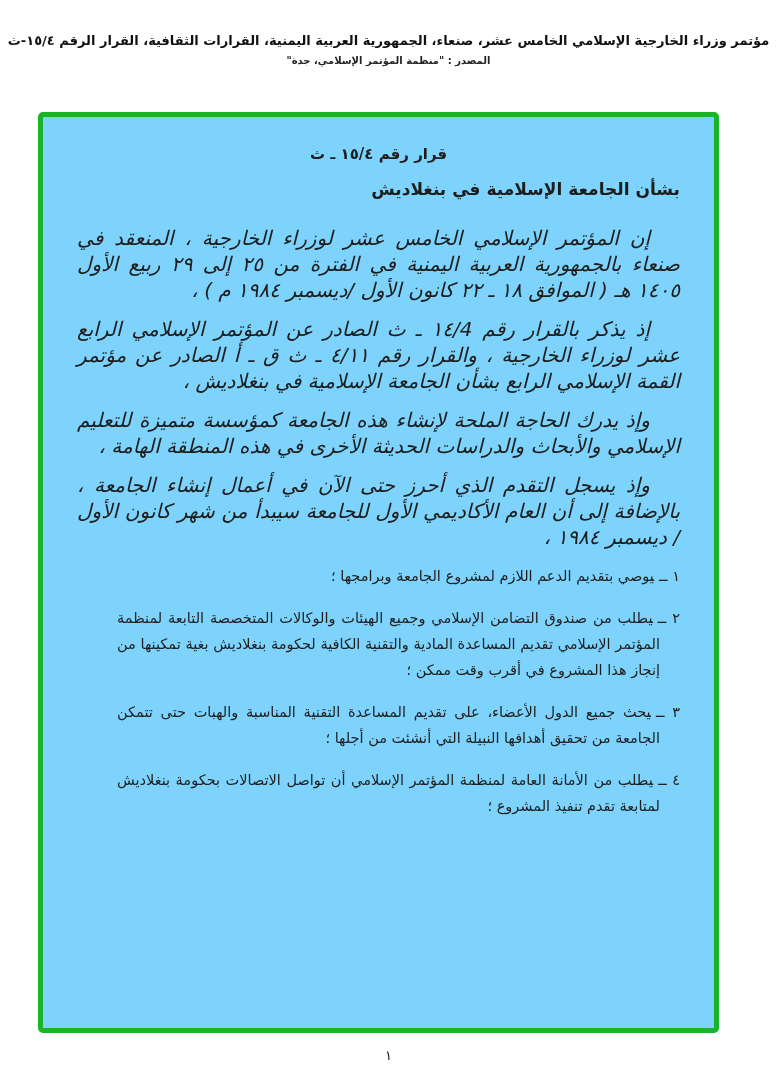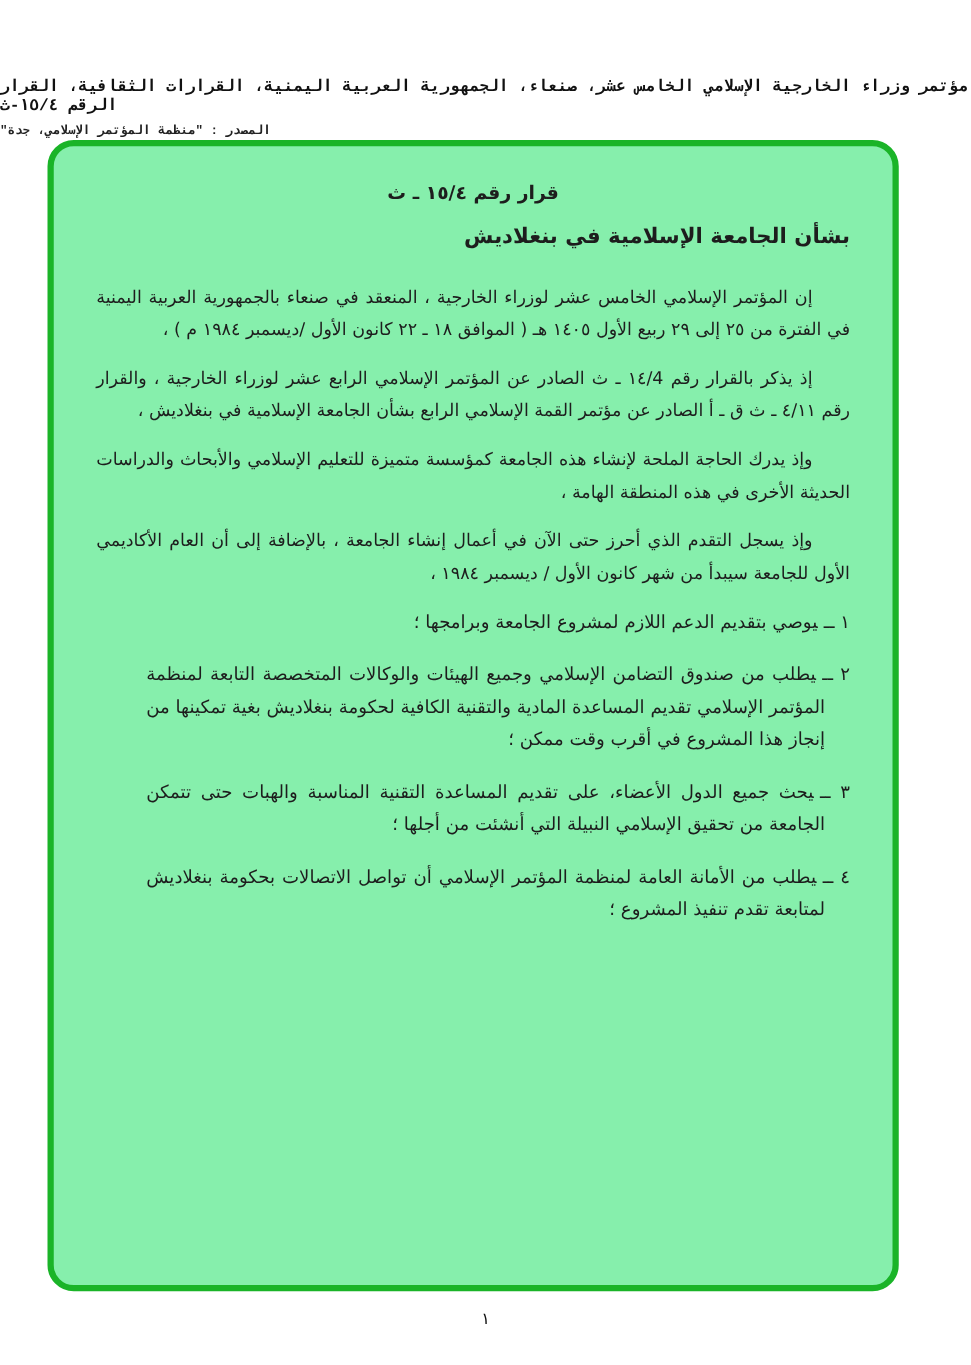--- a/index.html
+++ b/index.html
@@ -5,41 +5,42 @@
   * { margin: 0; padding: 0; box-sizing: border-box; }
   html, body { background: #ffffff; }
   body {
     width: 777px; height: 1092px;
     position: relative;
     font-family: "DejaVu Sans", sans-serif;
     color: #1d1d1d;
     overflow: hidden;
   }
   .page-header {
-    position: absolute; top: 62px; left: 0; right: 0;
-    text-align: left; direction: rtl; font-family: Liberation Mono, monospace;
+    position: absolute; top: 33px; left: 0; right: 0;
+    text-align: center; direction: rtl;
   }
   .hdr-line1 { font-weight: bold; font-size: 13px; color: #111; }
   .hdr-line2 { font-weight: bold; font-size: 10px; margin-top: 7px; color: #222; }
   .frame {
     position: absolute; left: 38px; top: 112px;
     width: 681px; height: 921px;
     border: 5px solid #1ab428;
-    border-radius: 21px;
+    border-radius: 5px;
     padding: 28px 34px 0 34px;
     direction: rtl;
-    background: #86efac;
+    background: #7dd3fc;
   }
   .title-1 { text-align: center; font-size: 15px; font-weight: bold; margin-bottom: 16px; }
   .title-2 { text-align: right; font-size: 17px; font-weight: bold; margin-bottom: 26px; }
   p.para {
-    font-size: 14px; line-height: 26px;
+    font-size: 20px; line-height: 26px;
     text-align: justify;
     text-indent: 30px;
     margin-bottom: 13px;
+    font-style: italic;
   }
   .items { margin-top: 12px; margin-left: 40px; }
   p.item {
     font-size: 14.5px; line-height: 26px;
     text-align: justify;
     padding-right: 20px;
     text-indent: -20px;
     margin-bottom: 16px;
   }
   .item-marker { margin-left: 5px; }
@@ -68,21 +69,21 @@
   </div>
 
   <div class="items">
     <p class="item">
       <span class="item-marker">١ ــ</span><span class="item-text">يوصي بتقديم الدعم اللازم لمشروع الجامعة وبرامجها ؛</span>
     </p>
     <p class="item">
       <span class="item-marker">٢ ــ</span><span class="item-text">يطلب من صندوق التضامن الإسلامي وجميع الهيئات والوكالات المتخصصة التابعة لمنظمة المؤتمر الإسلامي تقديم المساعدة المادية والتقنية الكافية لحكومة بنغلاديش بغية تمكينها من إنجاز هذا المشروع في أقرب وقت ممكن ؛</span>
     </p>
     <p class="item">
-      <span class="item-marker">٣ ــ</span><span class="item-text">يحث جميع الدول الأعضاء، على تقديم المساعدة التقنية المناسبة والهبات حتى تتمكن الجامعة من تحقيق الإسلامي النبيلة التي أنشئت من أجلها ؛</span>
+      <span class="item-marker">٣ ــ</span><span class="item-text">يحث جميع الدول الأعضاء، على تقديم المساعدة التقنية المناسبة والهبات حتى تتمكن الجامعة من تحقيق أهدافها النبيلة التي أنشئت من أجلها ؛</span>
     </p>
     <p class="item">
       <span class="item-marker">٤ ــ</span><span class="item-text">يطلب من الأمانة العامة لمنظمة المؤتمر الإسلامي أن تواصل الاتصالات بحكومة بنغلاديش لمتابعة تقدم تنفيذ المشروع ؛</span>
     </p>
   </div>
 </div>
 
 <div class="page-number">١</div>
 
 </body></html>

